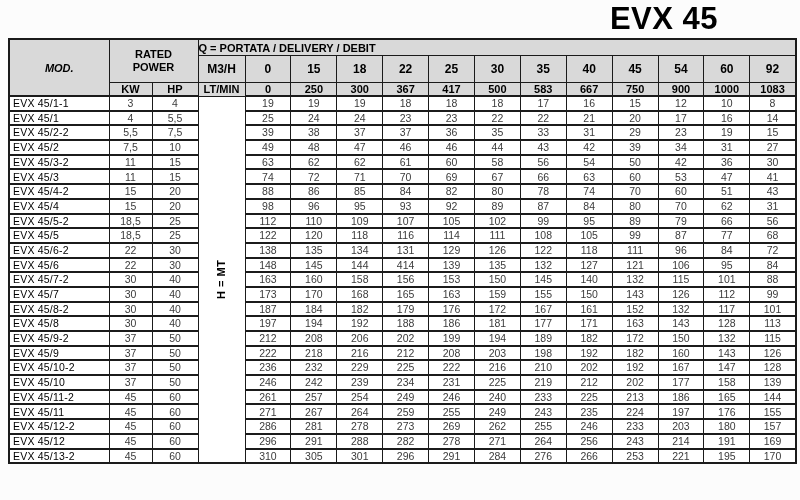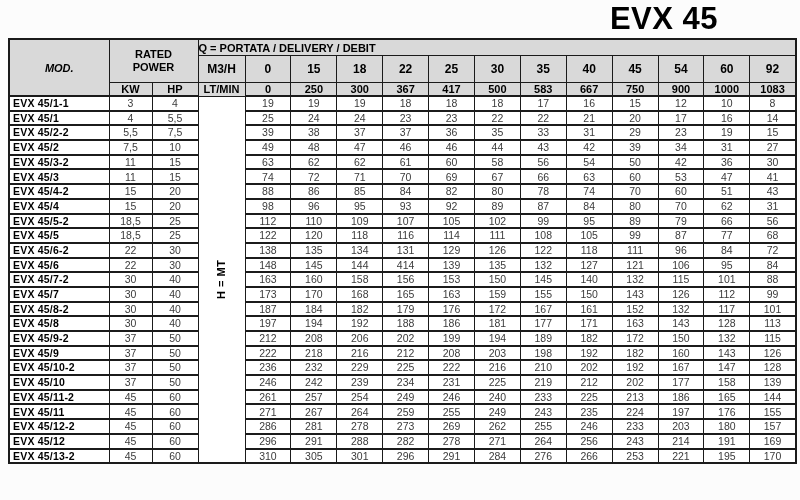--- a/index.html
+++ b/index.html
@@ -38,21 +38,21 @@
   tr.rC th{height:12px;font-size:11px;margin-top:24px;}
   th.modhead{font-size:12px;font-style:italic;}
   th.ratedhead{font-size:12px;line-height:13px;}
   th.ratedhead span{display:inline-block;width:60px;white-space:normal;}
   tbody td{
     height:12.7px;line-height:12.5px;font-size:10.5px;
     color:var(--text-data);background:#ffffff;
     border-top-width:2px;
   }
   td.mod{
-    text-align:left;padding-left:3px;font-weight:bold;
+    text-align:left;padding-left:3px;font-weight:normal;
     color:var(--text-strong);font-size:10.5px;letter-spacing:0.2px;
   }
   td.hmt{background:#ffffff;border-top-width:1px;}
   td.hmt .vert{
     display:inline-block;transform:rotate(-90deg);
     font-weight:bold;font-size:11px;color:var(--text-strong);
     letter-spacing:0.5px;
   }
 </style>
 </head>

